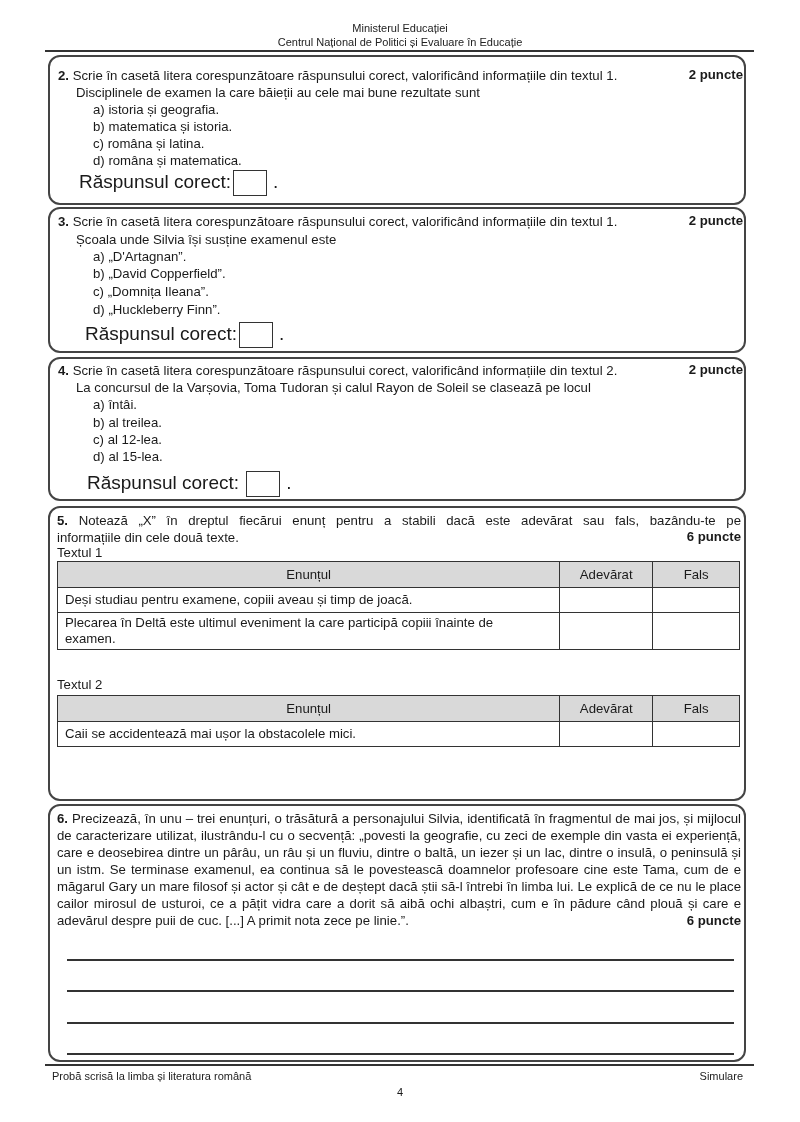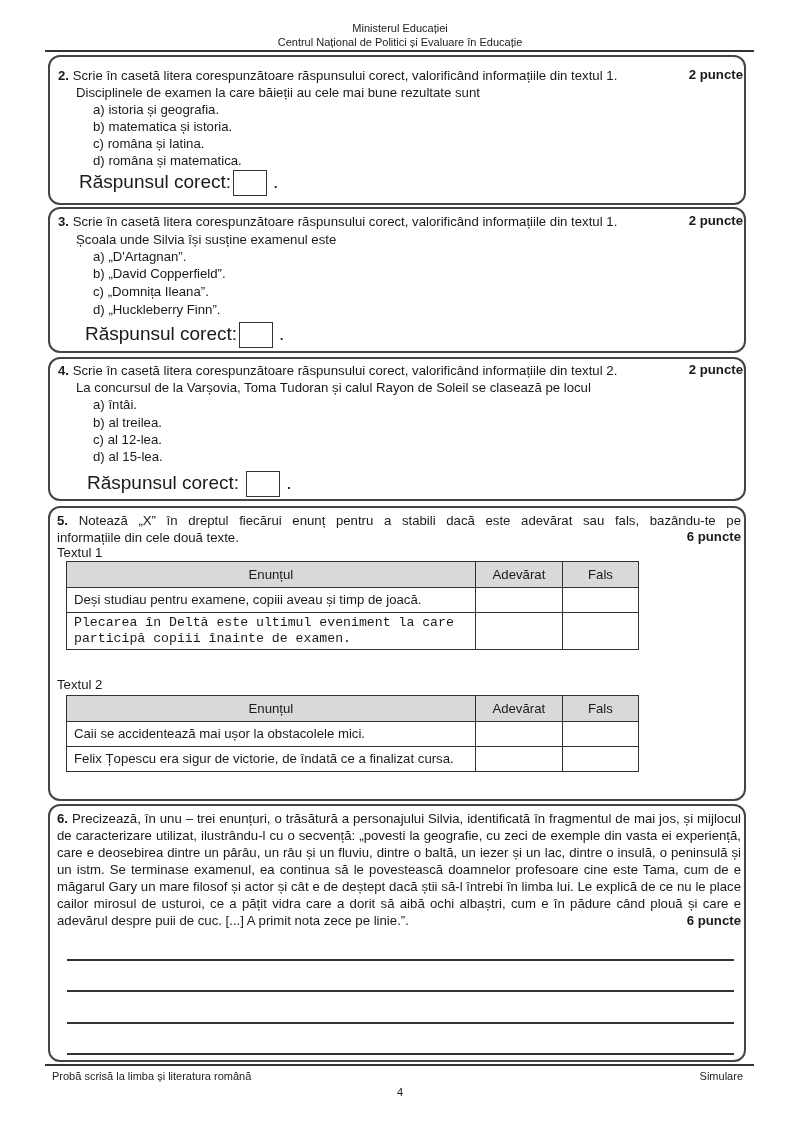--- a/index.html
+++ b/index.html
@@ -12,21 +12,21 @@
   .rule.top { top:50px; }
   .rule.bot { top:1064px; }
   .box { position:absolute; left:48px; width:698px; border:2px solid #444; border-radius:12px; box-sizing:border-box; }
   .q { position:absolute; font-size:13.2px; line-height:17px; white-space:nowrap; }
   .num { font-weight:bold; }
   .pts { position:absolute; font-size:13.2px; font-weight:bold; white-space:nowrap; }
   .opt { position:absolute; font-size:13.2px; line-height:17px; white-space:nowrap; }
   .ans { position:absolute; font-size:19px; white-space:nowrap; }
   .ansbox { display:inline-block; width:34px; height:26px; border:1.5px solid #333; vertical-align:middle; margin-left:2px; box-sizing:border-box; }
   .dot { margin-left:6px; }
-  table.tf { position:absolute; left:66px; width:573px; border-collapse:collapse; font-size:13.2px; }
+  table.tf { position:absolute; left:57px; width:683px; border-collapse:collapse; font-size:13.2px; }
   table.tf th, table.tf td { border:1.5px solid #333; padding:2px 7px; }
   table.tf th { background:#d9d9d9; font-weight:normal; text-align:center; height:21px; }
   table.tf td { height:20px; line-height:16px; }
   .c1 { width:489px; }
   .c2 { width:78px; }
   .c3 { width:72px; }
   .lbl { position:absolute; font-size:13.2px; }
   .para { position:absolute; left:57px; width:684px; font-size:13.2px; line-height:17px; text-align:justify; }
   .para .pts6 { float:right; font-weight:bold; }
   .wline { position:absolute; left:67px; width:667px; height:1.5px; background:#333; }
@@ -82,43 +82,38 @@
     <th class="c1">Enunțul</th>
     <th class="c2">Adevărat</th>
     <th class="c3">Fals</th>
   </tr>
   <tr>
     <td>Deși studiau pentru examene, copiii aveau și timp de joacă.</td>
     <td></td>
     <td></td>
   </tr>
   <tr>
-    <td style="padding-right:17px;font-family:Liberation Mono, monospace;">Plecarea în Deltă este ultimul eveniment la care participă copiii înainte de examen.</td>
+    <td style="padding-right:17px;">Plecarea în Deltă este ultimul eveniment la care participă copiii înainte de examen.</td>
     <td></td>
     <td></td>
   </tr>
 </tbody>
   </table>
 
 <div class="lbl" style="left:57px;top:677px;">Textul 2</div>
 
 <table class="tf" style="top:695px;">
   <tbody>
       <tr>
     <th class="c1">Enunțul</th>
     <th class="c2">Adevărat</th>
     <th class="c3">Fals</th>
   </tr>
   <tr>
     <td>Caii se accidentează mai ușor la obstacolele mici.</td>
-    <td></td>
-    <td></td>
-  </tr>
-  <tr>
-    <td>Felix Țopescu era sigur de victorie, de îndată ce a finalizat cursa.</td>
     <td></td>
     <td></td>
   </tr>
 </tbody>
   </table>
 
 <div class="box" style="top:804px;height:258px;"></div>
 <div class="para" style="top:810px;">
   <span class="num">6.</span>
   <span>Precizează, în unu – trei enunțuri, o trăsătură a personajului Silvia, identificată în fragmentul de mai jos, și mijlocul de caracterizare utilizat, ilustrându-l cu o secvență: „povesti la geografie, cu zeci de exemple din vasta ei experiență, care e deosebirea dintre un pârâu, un râu și un fluviu, dintre o baltă, un iezer și un lac, dintre o insulă, o peninsulă și un istm. Se terminase examenul, ea continua să le povestească doamnelor profesoare cine este Tama, cum de e măgarul Gary un mare filosof și actor și cât e de deștept dacă știi să-l întrebi în limba lui. Le explică de ce nu le place cailor mirosul de usturoi, ce a pățit vidra care a dorit să aibă ochi albaștri, cum e în pădure când plouă și care e adevărul despre puii de cuc. [...] A primit nota zece pe linie.”.</span>

